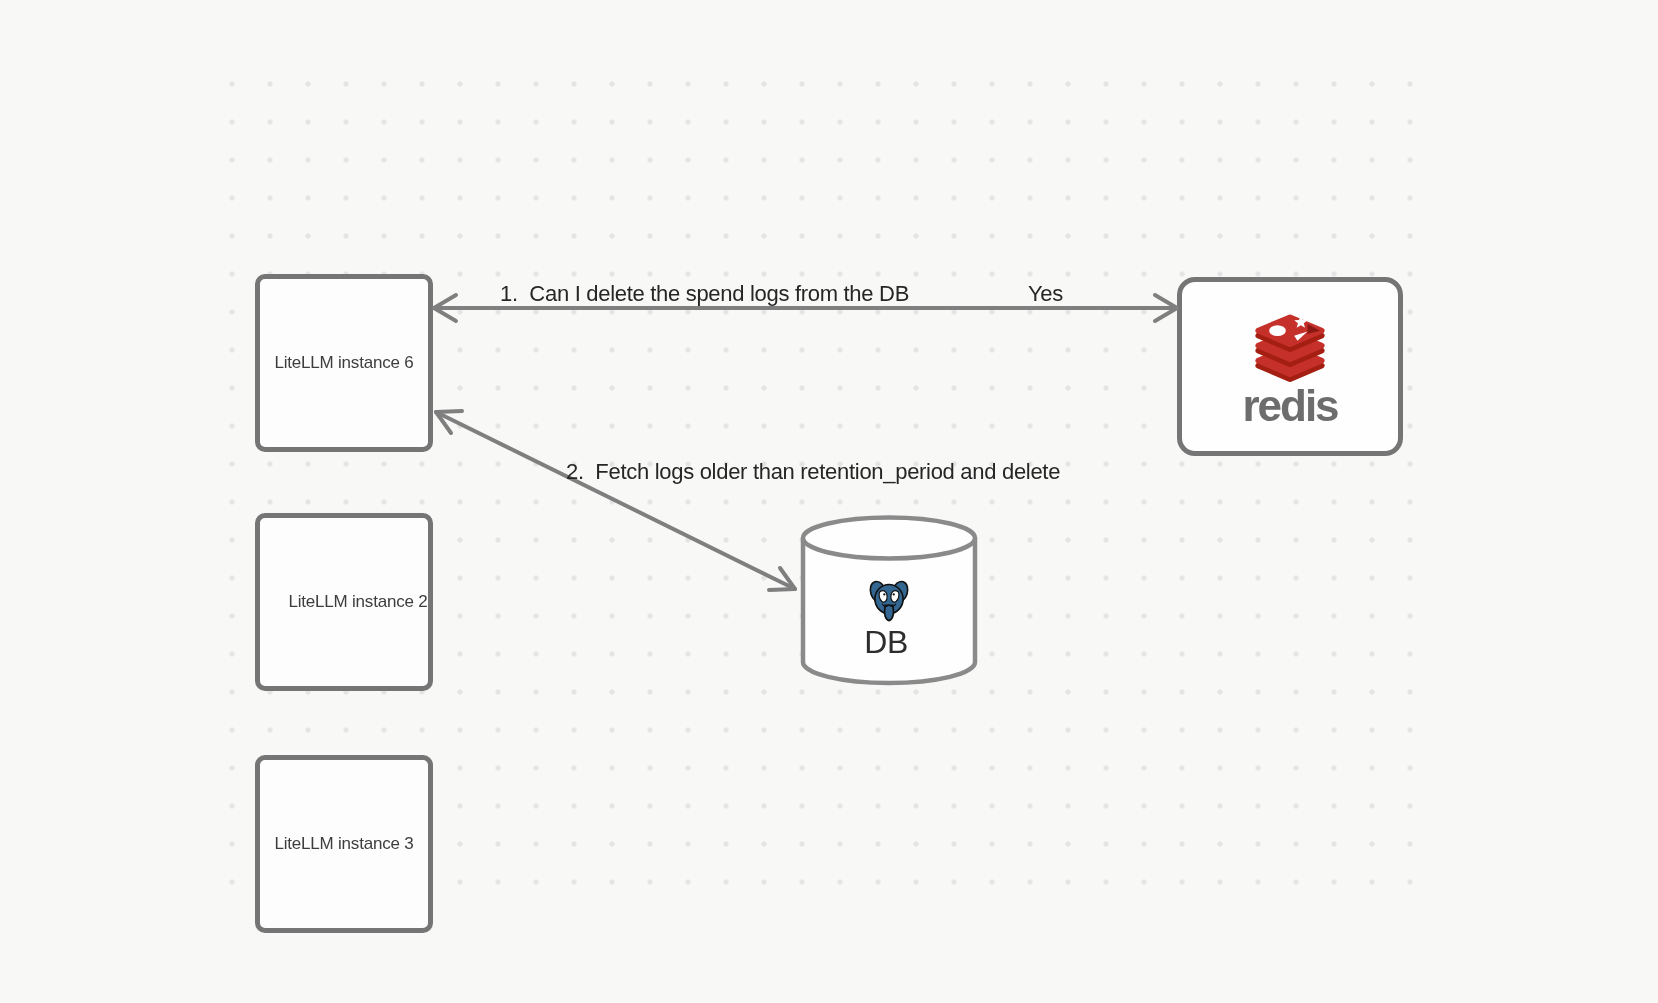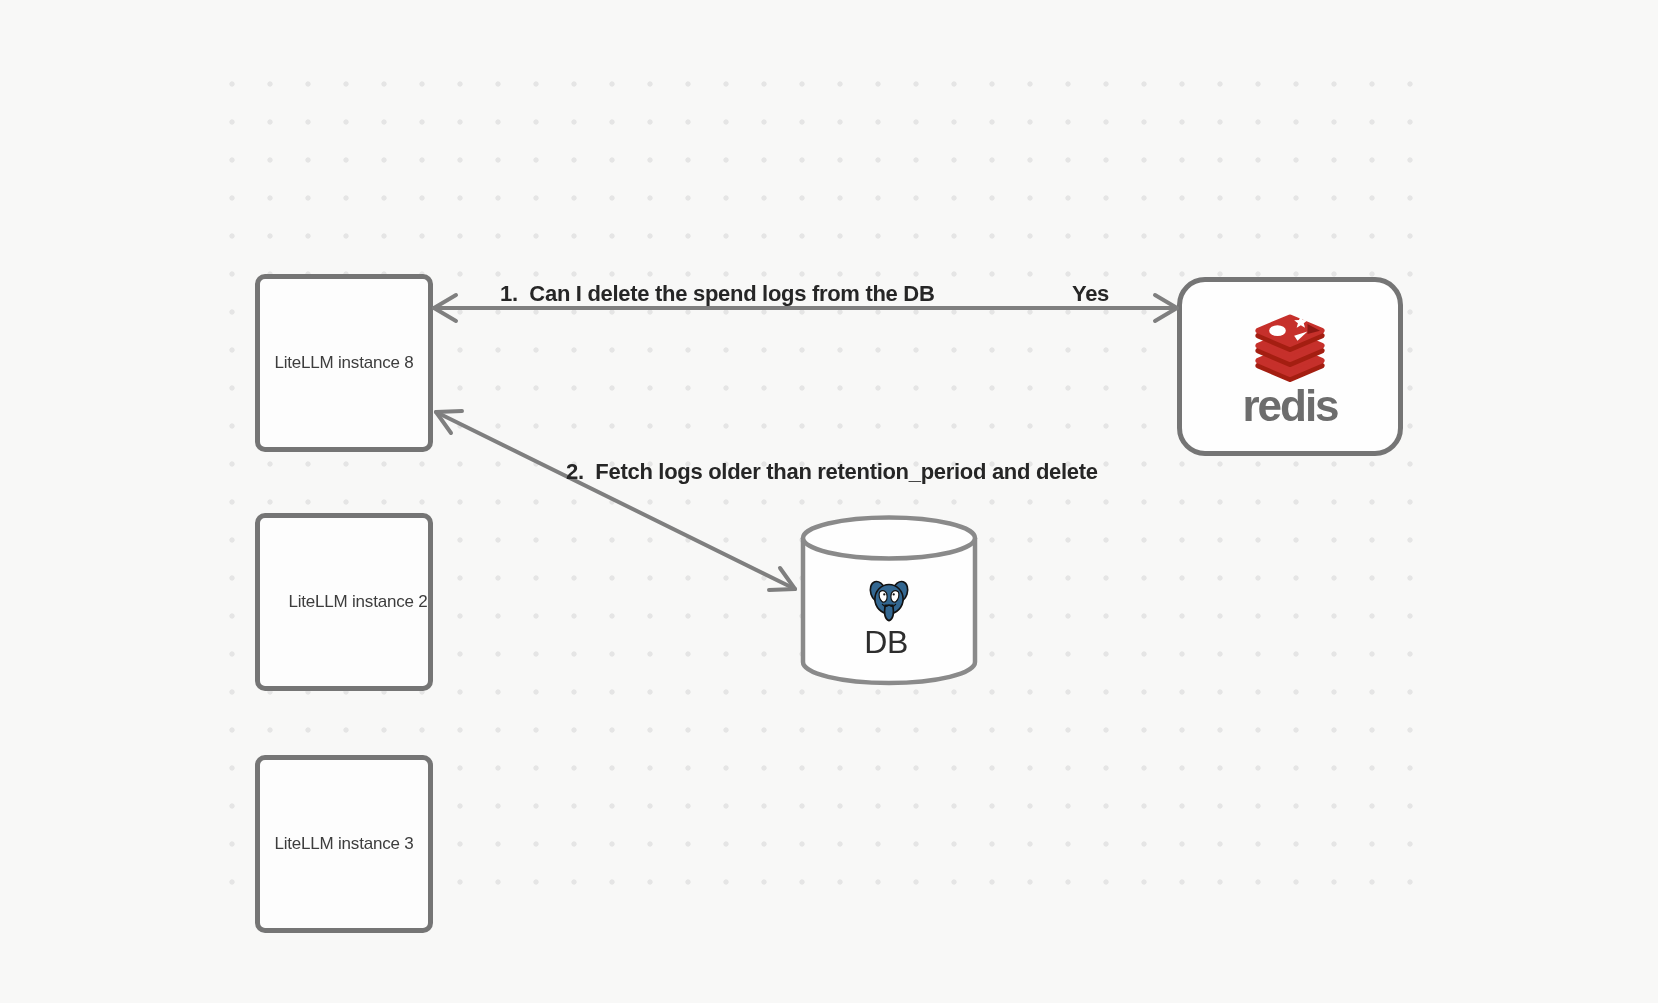--- a/index.html
+++ b/index.html
@@ -31,21 +31,21 @@
   .instance-box .box-label{
     font-size:17px;color:var(--node-text);letter-spacing:-0.2px;
   }
   #box1{top:274px;}
   #box2{top:513px;padding-left:28px;}
   #box3{top:755px;align-items:center;}
   .redis-node{
     position:absolute;left:1177px;top:277px;width:226px;height:179px;
     background:#fefefe;
     border:5px solid var(--node-border);
-    border-radius:28px;
+    border-radius:18px;
     display:flex;flex-direction:column;align-items:center;justify-content:center;
     padding-top:6px;
   }
   .redis-word{
     font-size:44px;font-weight:700;color:var(--redis-wordmark);
     letter-spacing:-2px;line-height:0.9;margin-top:2px;
   }
   .db-node{position:absolute;left:800px;top:515px;width:178px;height:172px;}
   .db-node > svg{position:absolute;inset:0;}
   .db-content{
@@ -55,36 +55,36 @@
   .db-label{
     font-size:32px;font-weight:500;color:var(--db-text);letter-spacing:-0.5px;
     margin-left:-6px;
   }
   .arrow-layer{position:absolute;inset:0;pointer-events:none;}
   .arrow-layer path{
     stroke:var(--arrow);stroke-width:4;fill:none;
     stroke-linecap:round;stroke-linejoin:round;
   }
   .arrow-label{
-    position:absolute;font-size:22px;font-weight:700;color:var(--label-text);
+    position:absolute;font-size:22px;font-weight:400;color:var(--label-text);
     letter-spacing:-0.3px;white-space:pre;line-height:1;
   }
   #label-1{left:500px;top:283px;}
-  #label-1-yes{left:1028px;top:283px;margin-left:44px;}
+  #label-1-yes{left:1028px;top:283px;}
   #label-2{left:566px;top:461px;}
 </style>
 </head>
 <body>
 
 <div class="stage">
 
   <div class="dotgrid"></div>
 
   <div class="instance-box" id="box1">
-    <span class="box-label">LiteLLM instance 8</span>
+    <span class="box-label">LiteLLM instance 6</span>
   </div>
   <div class="instance-box" id="box2">
     <span class="box-label">LiteLLM instance 2</span>
   </div>
   <div class="instance-box" id="box3">
     <span class="box-label">LiteLLM instance 3</span>
   </div>
 
   <div class="redis-node">
     <svg width="86" height="70" viewBox="0 0 100 84" aria-hidden="true">

